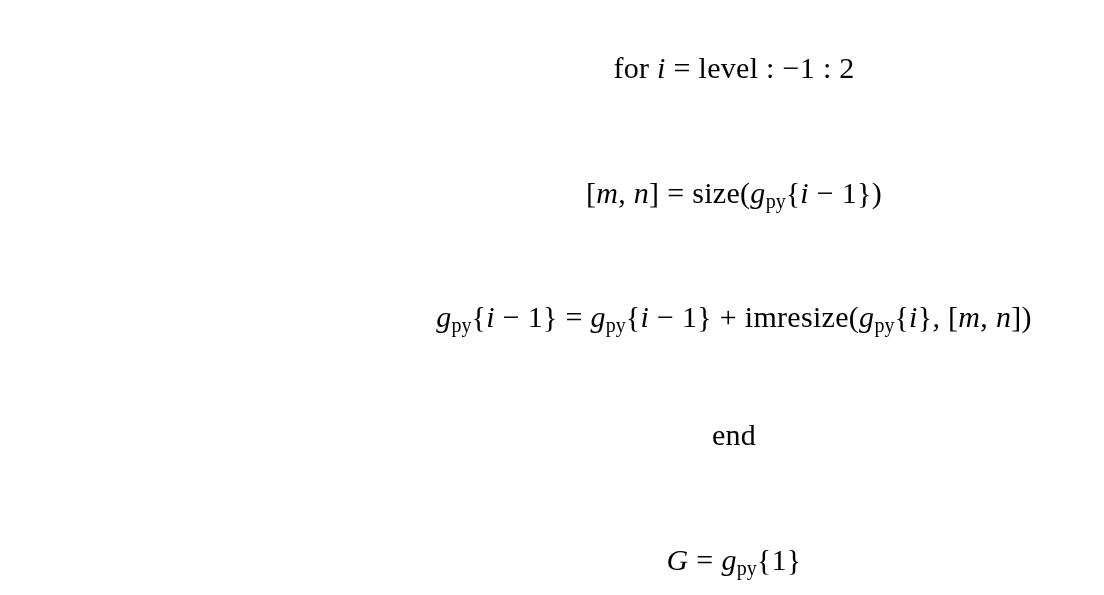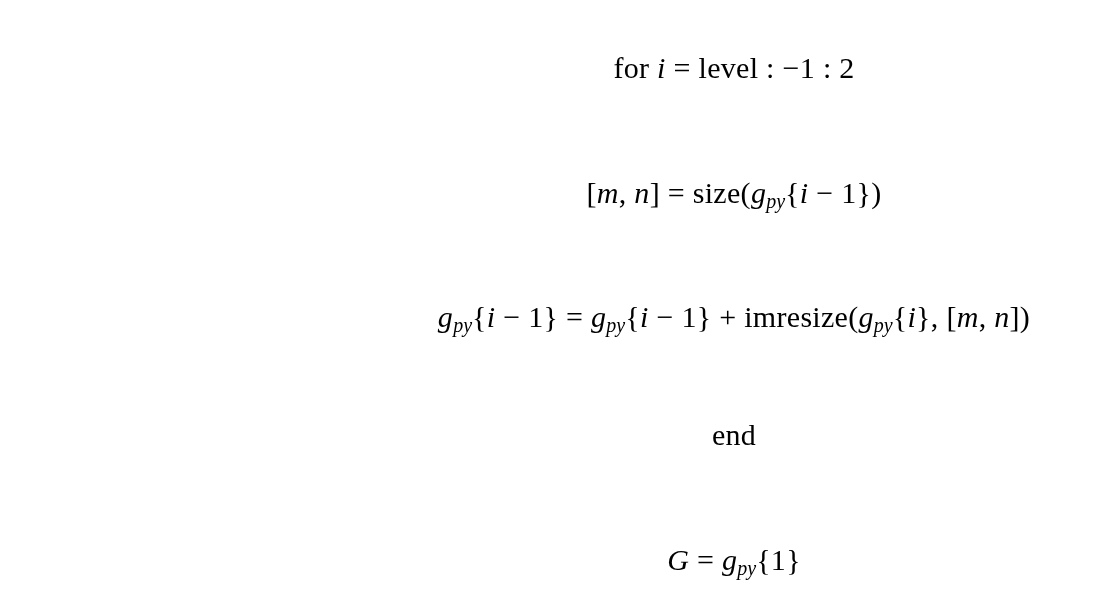--- a/index.html
+++ b/index.html
@@ -23,21 +23,20 @@
     width: 100%;
     text-align: center;
     transform: translateX(158px); 
     font-size: 30px;
     line-height: 40px;
     letter-spacing: 0.3px;
   }
   .rm { font-style: normal; }
   .it { font-style: italic; }
   .sub {
-    font-style: italic;
     font-size: 20px;
     vertical-align: -5px;
     letter-spacing: 0;
   }
 </style>
 </head>
 <body>
 
 <div class="page">
 

